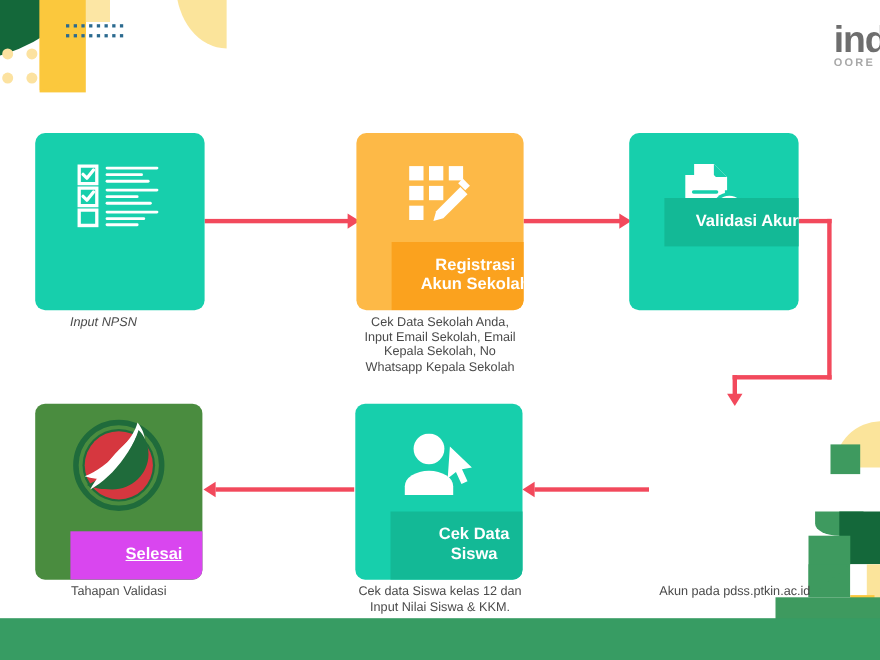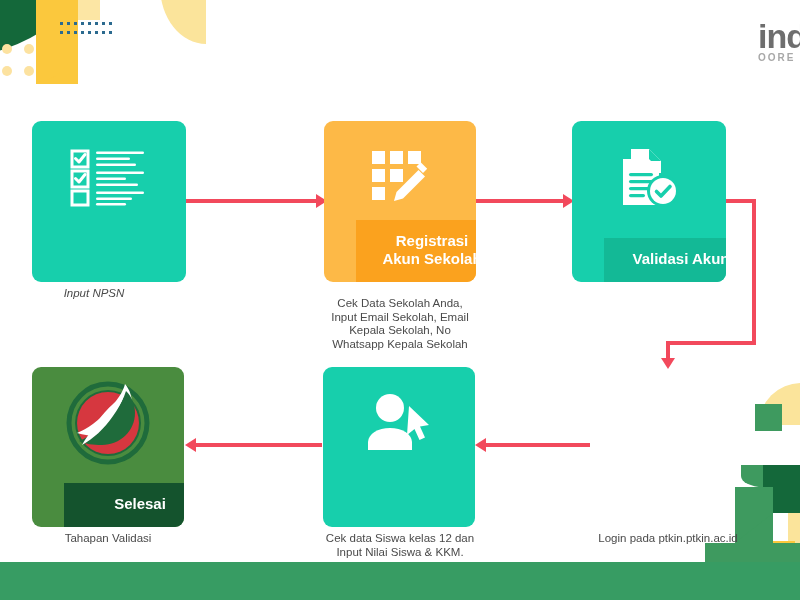--- a/index.html
+++ b/index.html
@@ -57,21 +57,21 @@
   .card .icon svg{display:block;}
   .card .label{position:relative;width:100%;box-sizing:border-box;
         text-align:center;color:#fff;font-weight:bold;font-size:15px;
         line-height:18px;padding:12px 6px 14px 6px;margin-left:32px;}
 
   .card.teal{background:#17CFAC;}
   .card.teal .label{background:#13B996;}
   .card.orange{background:#FDB947;}
   .card.orange .label{background:#FBA21E;}
   .card.green{background:#4A8C3F;}
-  .card.green .label{background:#14532d;}
+  .card.green .label{background:#d946ef;text-decoration:underline;}
 
   .caption{position:absolute;text-align:center;color:#4A4A4A;
            font-size:11.5px;line-height:13.6px;}
 
   
   .arrow-line{position:absolute;background:#F2495C;}
   .arrow-head{position:absolute;width:0;height:0;}
   .ah-right{border-left:11px solid #F2495C;border-top:7px solid transparent;border-bottom:7px solid transparent;}
   .ah-left{border-right:11px solid #F2495C;border-top:7px solid transparent;border-bottom:7px solid transparent;}
   .ah-down{border-top:11px solid #F2495C;border-left:7px solid transparent;border-right:7px solid transparent;}
@@ -190,55 +190,57 @@
         <rect x="2" y="20" width="13" height="13"></rect>
         <rect x="20" y="20" width="13" height="13"></rect>
         <rect x="2" y="38" width="13" height="13"></rect>
         <path d="M24 52l2.5-9 22-22 6.5 6.5-22 22z"></path>
         <path d="M50.5 18.5l4.2-4.2 6.5 6.5-4.2 4.2z" transform="translate(-4,-1)"></path>
       </svg>
     </div>
     <div class="label" style="white-space:pre-line;">Registrasi
 Akun Sekolah</div>
   </div>
-  <div class="caption" style="left:308px;top:297px;width:184px;white-space:pre-line;">Cek Data Sekolah Anda,
+  <div class="caption" style="left:308px;top:287px;width:184px;white-space:pre-line;">Cek Data Sekolah Anda,
 Input Email Sekolah, Email
 Kepala Sekolah, No
 Whatsapp Kepala Sekolah</div>
 
-  <div class="card teal" style="left:572px;top:121px;width:154px;height:161px;">
+  <div class="card teal" style="left:572px;top:121px;width:154px;height:161px;justify-content:center;">
     <div class="icon">
       <svg width="64" height="62" viewBox="0 0 64 62" fill="#fff">
         <path d="M14 2h18l12 12v12H14z" opacity="1"></path>
         <path d="M32 2v12h12z" fill="#17CFAC"></path>
         <path d="M6 12h26l10 10v36H6z"></path>
         <g fill="#17CFAC">
           <rect x="12" y="26" width="24" height="3.2" rx="1.6"></rect>
           <rect x="12" y="33" width="24" height="3.2" rx="1.6"></rect>
           <rect x="12" y="40" width="24" height="3.2" rx="1.6"></rect>
           <rect x="12" y="47" width="16" height="3.2" rx="1.6"></rect>
         </g>
         <circle cx="46" cy="44" r="16" fill="#17CFAC"></circle>
         <circle cx="46" cy="44" r="13" fill="#fff"></circle>
         <path d="M39.5 44.5l4.5 4.5 9-9.5" stroke="#17CFAC" stroke-width="3.6" fill="none" stroke-linecap="round" stroke-linejoin="round"></path>
       </svg>
     </div>
     <div class="label">Validasi Akun</div>
   </div>
 
-  <div class="caption" style="left:575px;top:532px;width:186px;">Login pada ptkin.ptkin.ac.id</div>
+  <div class="caption" style="left:575px;top:532px;width:186px;">Akun pada pdss.ptkin.ac.id</div>
 
   <div class="card teal" style="left:323px;top:367px;width:152px;height:160px;">
     <div class="icon">
       <svg width="70" height="58" viewBox="0 0 70 58" fill="#fff">
         <circle cx="26" cy="14" r="14"></circle>
         <path d="M4 56v-8a22 14 0 0144 0v8z"></path>
         <path d="M45 12l20 19-9 1.5 5 11-5.5 2.5-5-11L43 41z"></path>
       </svg>
     </div>
+    <div class="label" style="white-space:pre-line;">Cek Data
+Siswa</div>
   </div>
   <div class="caption" style="left:307px;top:532px;width:186px;white-space:pre-line;">Cek data Siswa kelas 12 dan
 Input Nilai Siswa &amp; KKM.</div>
 
   <div class="card green" style="left:32px;top:367px;width:152px;height:160px;">
     <div class="icon">
       <svg width="84" height="84" viewBox="0 0 84 84">
         <circle cx="42" cy="42" r="39" fill="none" stroke="#1F6B3B" stroke-width="5"></circle>
         <circle cx="42" cy="42" r="33" fill="#1F6B3B"></circle>
         <circle cx="42" cy="42" r="31" fill="#D6373F"></circle>

